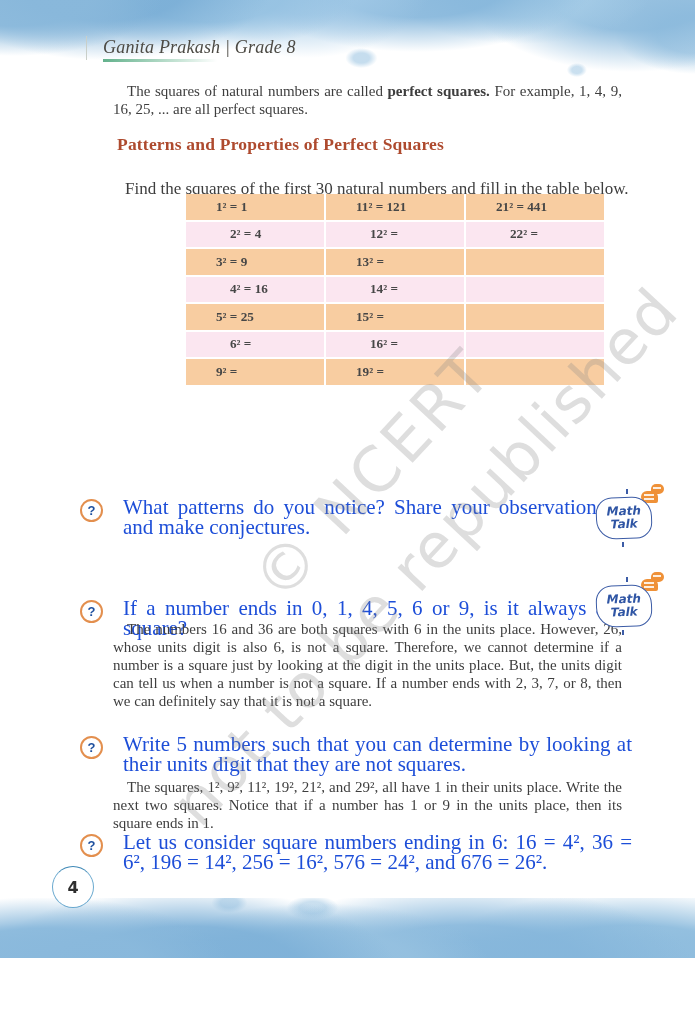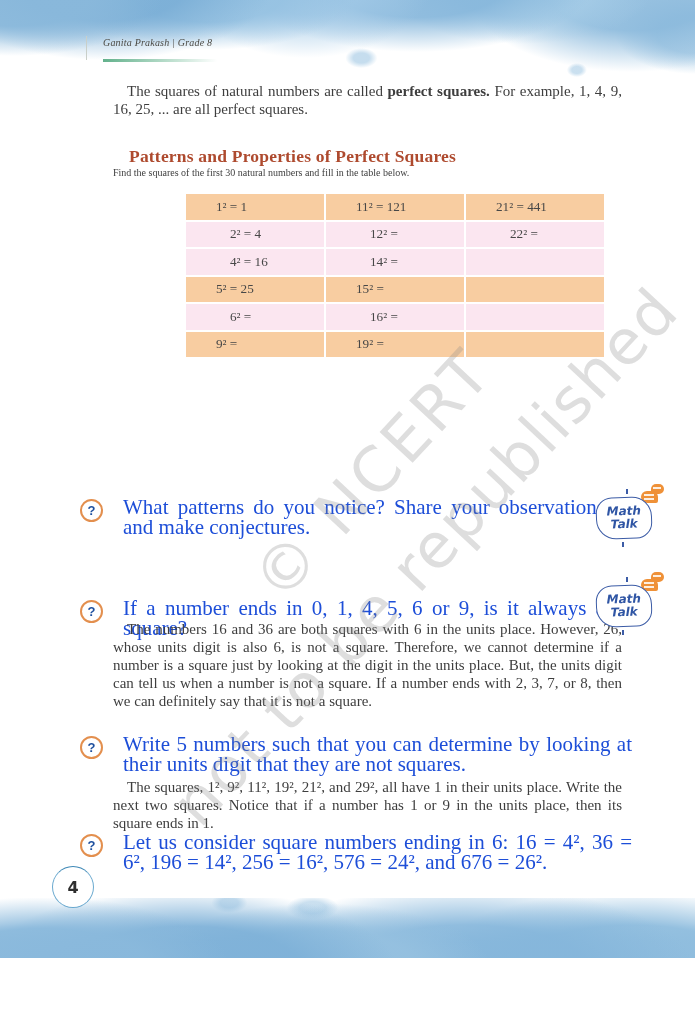--- a/index.html
+++ b/index.html
@@ -27,39 +27,39 @@
       radial-gradient(ellipse 170px 62px at 46% 112%, rgba(150,193,224,.9) 55%, rgba(150,193,224,0) 100%),
       radial-gradient(ellipse 230px 88px at 67% 124%, rgba(133,182,219,.9) 54%, rgba(133,182,219,0) 100%),
       radial-gradient(ellipse 210px 78px at 91% 118%, rgba(143,189,222,.95) 56%, rgba(143,189,222,0) 100%),
       radial-gradient(ellipse 26px 12px at 45% 16%,   rgba(150,193,224,.5) 50%, rgba(150,193,224,0) 100%),
       radial-gradient(ellipse 18px 10px at 33% 8%,    rgba(150,193,224,.45) 50%, rgba(150,193,224,0) 100%),
       linear-gradient(to top, #9cc3df 0px, #a7cbe4 16px, rgba(167,203,228,0) 34px);
   }
 
   
   .header-tick{position:absolute;left:86px;top:36px;width:1px;height:24px;background:#c9cfc9;}
-  .header-title{position:absolute;left:103px;top:37px;font-style:italic;font-size:10px;
+  .header-title{position:absolute;left:103px;top:37px;font-style:italic;font-size:18px;
                 color:#4c4a44;letter-spacing:.2px;}
   .header-underline{position:absolute;left:103px;top:59px;width:114px;height:2.5px;
                 background:linear-gradient(to right,#63b18c,#cde7da 70%,rgba(255,255,255,0));}
 
   
   .para{position:absolute;left:113px;width:509px;margin:0;font-size:15px;line-height:18px;
         text-align:justify;text-indent:14px;color:#3e3e3e;}
   .p1{top:82px;}
   .p-study{top:540px;}
   .p-numbers{top:620px;}
   .p-squares{top:778px;font-family:Liberation Serif, serif;}
-  .section-heading{position:absolute;left:113px;top:130px;margin:16px;font-size:17.5px;
+  .section-heading{position:absolute;left:113px;top:130px;margin:4px;font-size:17.5px;
         font-weight:bold;color:#ae4a2e;letter-spacing:.2px;}
-  .lead{position:absolute;left:113px;top:167px;margin:0;font-size:10px;color:#3e3e3e;}
+  .lead{position:absolute;left:113px;top:167px;margin:12px;font-size:17px;color:#3e3e3e;}
 
   
   .sq-table{position:absolute;left:184px;top:192px;border-collapse:separate;border-spacing:2px;}
-  .sq-table td{width:94px;height:25.5px;padding:0 0 0 30px;font-size:13.2px;font-weight:normal;
+  .sq-table td{width:94px;height:25.5px;padding:0 0 0 30px;font-size:13.2px;font-weight:bold;
         color:#474747;vertical-align:middle;}
   .row-orange td{background:#f8cda1;}
   .row-pink td{background:#fbe6f0;padding-left:44px;}
 
   
   .q{position:absolute;left:80px;}
   .qicon{position:absolute;left:0;top:1px;width:19px;height:19px;border:2px solid #e38f4e;
         border-radius:50%;background:#fff;color:#1d4f9e;font-weight:bold;font-size:13px;
         text-align:center;line-height:19px;font-family:"Liberation Sans",sans-serif;}
   .qtext{margin:0 0 0 43px;font-size:21px;line-height:19.5px;text-align:justify;color:#1d4ed8;}
@@ -120,20 +120,25 @@
       <tr class="row-orange">
         <td>1² = 1</td>
         <td>11² = 121</td>
         <td>21² = 441</td>
       </tr>
       <tr class="row-pink">
         <td>2² = 4</td>
         <td>12² =</td>
         <td>22² =</td>
       </tr>
+      <tr class="row-orange">
+        <td>3² = 9</td>
+        <td>13² =</td>
+        <td></td>
+      </tr>
       <tr class="row-pink">
         <td>4² = 16</td>
         <td>14² =</td>
         <td></td>
       </tr>
       <tr class="row-orange">
         <td>5² = 25</td>
         <td>15² =</td>
         <td></td>
       </tr>

